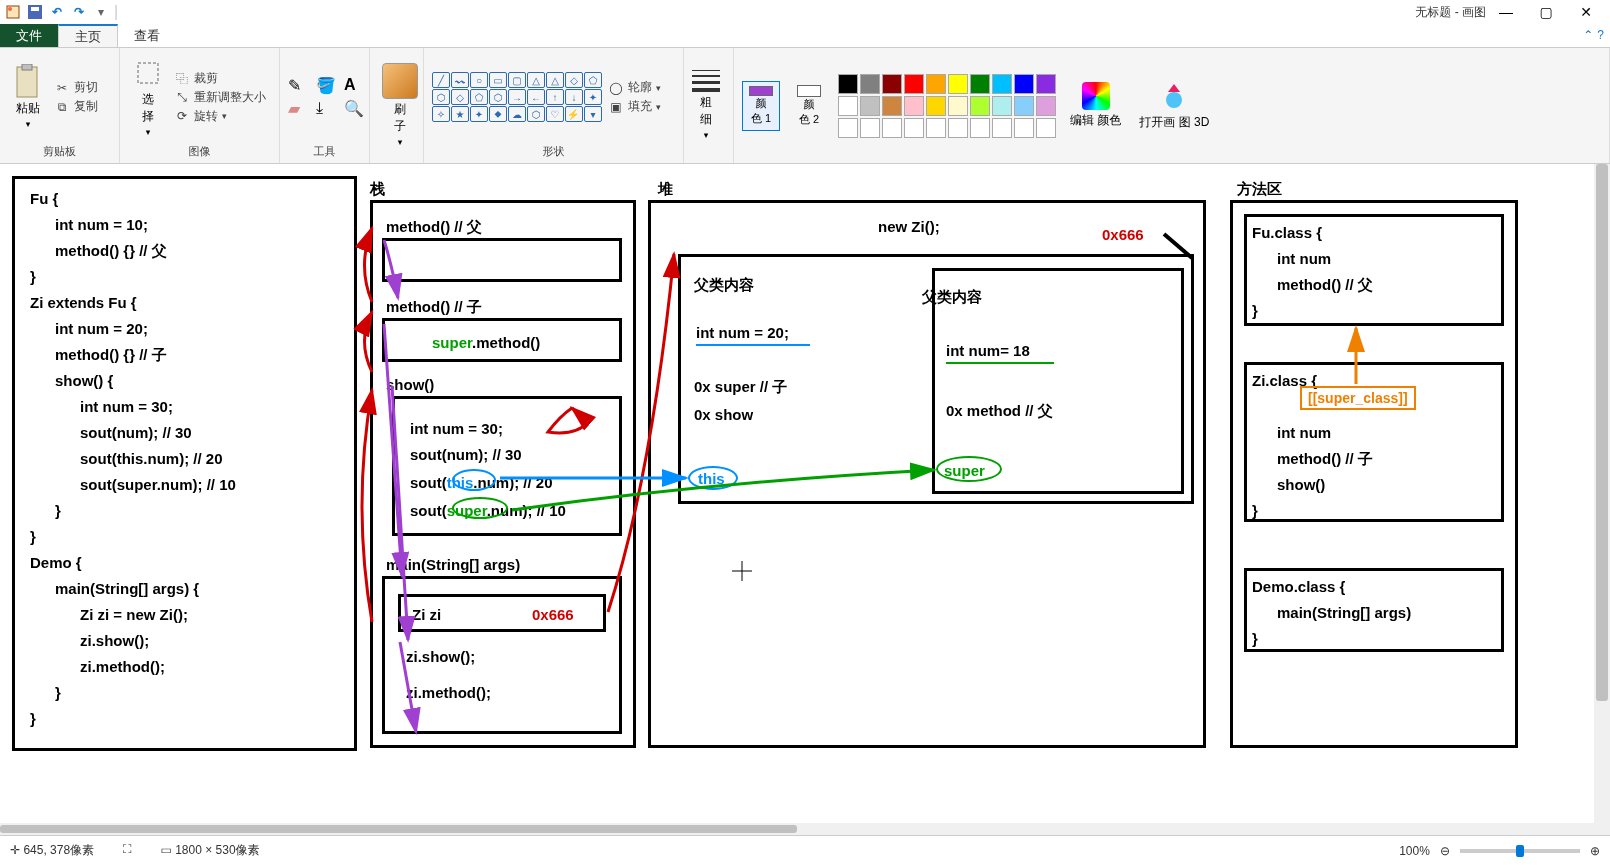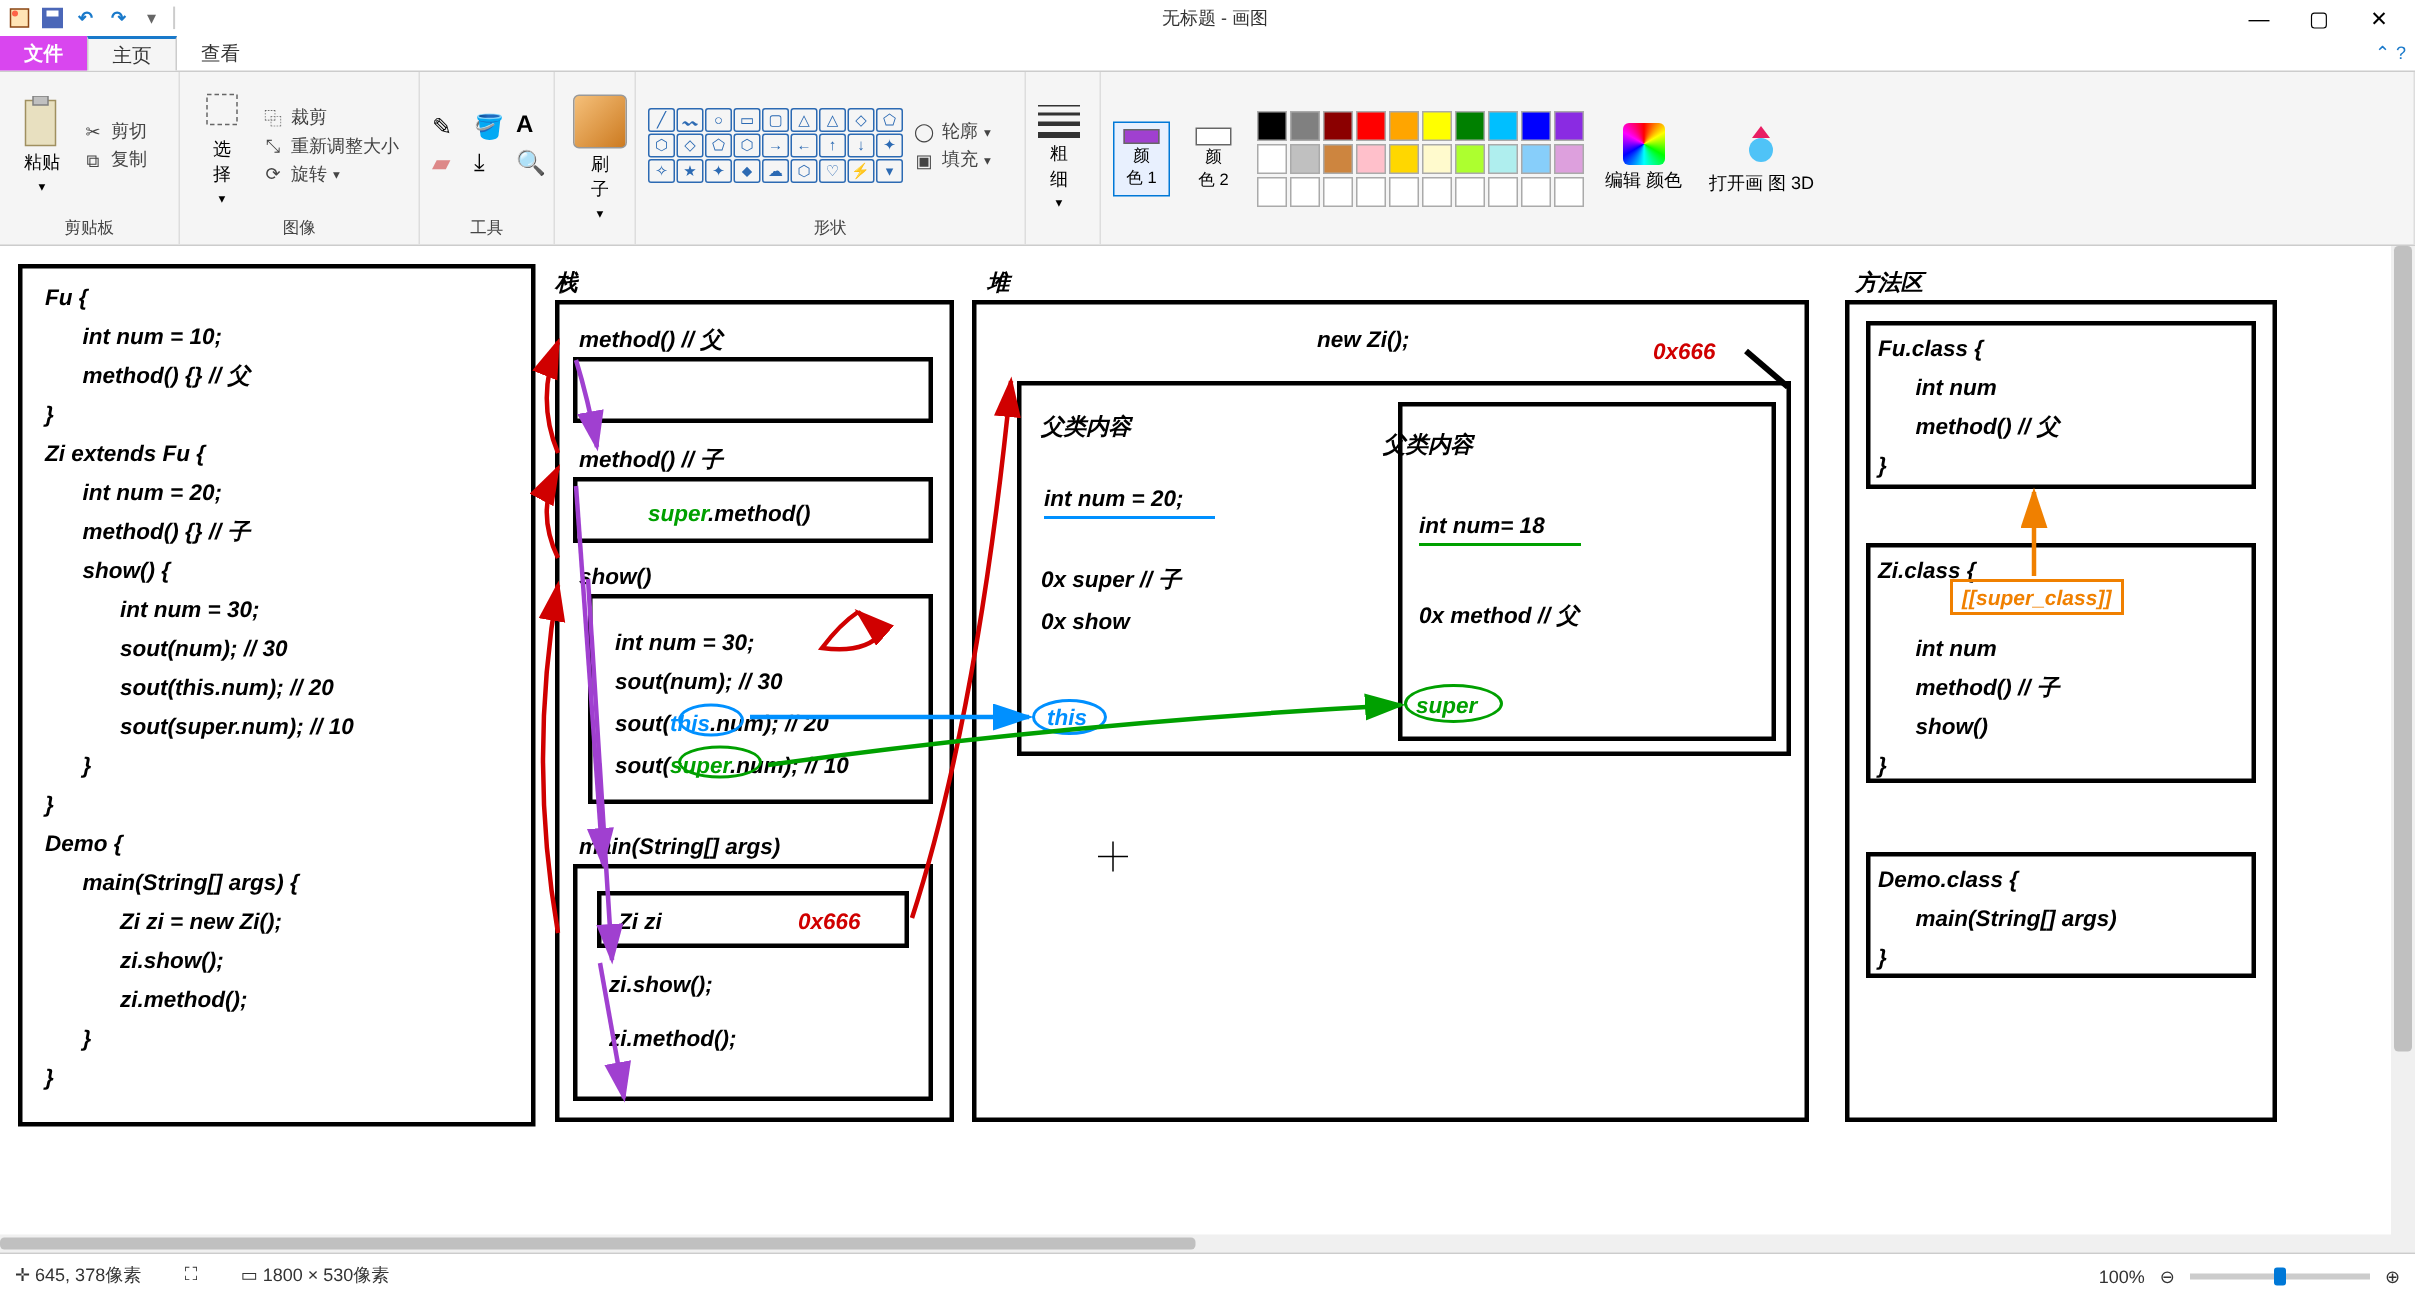--- a/index.html
+++ b/index.html
@@ -2,28 +2,28 @@
 <html><head>
 <meta charset="utf-8">
 <style>
 * { margin: 0; padding: 0; box-sizing: border-box; font-family: "Microsoft YaHei", Arial, sans-serif; }
 body { width: 1610px; height: 865px; background: #fff; overflow: hidden; position: relative; }
 
 
 .title-bar { height: 24px; display: flex; align-items: center; padding: 0 4px; background: #fff; }
 .title-bar .qat { display: flex; gap: 4px; }
 .title-bar .qat-item { width: 18px; height: 18px; display: flex; align-items: center; justify-content: center; font-size: 12px; }
-.title-text { flex: 1; text-align: center; font-size: 12px; color: #333; padding-left: 16px; }
+.title-text { flex: 1; text-align: right; font-size: 12px; color: #333; padding-left: 16px; }
 .win-controls { display: flex; }
 .win-controls span { width: 40px; height: 24px; display: flex; align-items: center; justify-content: center; font-size: 14px; cursor: pointer; }
 
 
 .tabs { height: 24px; background: #fff; display: flex; align-items: stretch; border-bottom: 1px solid #ccc; position: relative; }
 .tab { padding: 0 16px; font-size: 13px; color: #333; display: flex; align-items: center; }
-.tab.file { background: #d946ef; color: #fff; font-weight: bold; }
+.tab.file { background: #14532d; color: #fff; font-weight: normal; }
 .tab.active { border-top: 2px solid #1979CA; border-left: 1px solid #ccc; border-right: 1px solid #ccc; background: #f5f5f5; }
 .tabs .help { position: absolute; right: 6px; top: 4px; font-size: 12px; color: #1979CA; display: flex; gap: 4px; }
 
 
 .ribbon { height: 116px; background: #f5f5f5; border-bottom: 1px solid #ccc; display: flex; }
 .ribbon .group { border-right: 1px solid #ddd; display: flex; flex-direction: column; padding: 4px 8px; }
 .ribbon .group-content { flex: 1; display: flex; align-items: center; gap: 6px; }
 .ribbon .group-label { text-align: center; font-size: 11px; color: #444; padding-top: 2px; }
 
 .rib-btn { display: flex; flex-direction: column; align-items: center; font-size: 12px; gap: 2px; padding: 2px 4px; }
@@ -49,21 +49,21 @@
 .color-slot .sw { width:24px; height:24px; border:1px solid #666; }
 .color-slot .lbl { font-size:11px; text-align:center; }
 .color-slot.active { border:1px solid #0078D7; background:#e8f0fe; }
 
 .palette { display:grid; grid-template-columns: repeat(10, 20px); gap:2px; }
 .palette .p { width:20px; height:20px; border:1px solid #aaa; }
 
 .rainbow { width:28px; height:28px; background: conic-gradient(red,yellow,lime,cyan,blue,magenta,red); border-radius:4px; }
 
 
-.canvas-wrap { position: absolute; top: 164px; left: 0; right: 0; bottom: 30px; overflow: auto; background: #fff; font-style: italic; }
+.canvas-wrap { position: absolute; top: 164px; left: 0; right: 0; bottom: 30px; overflow: auto; background: #fff; }
 .canvas { width: 1508px; height: 590px; margin: 12px; background: #fff; position: relative; }
 
 .codeblock { position: absolute; font-size: 15px; font-weight: bold; line-height: 26px; white-space: pre; }
 
 
 .vscroll { position: absolute; right: 0; top: 164px; bottom: 30px; width: 16px; background:#f0f0f0; }
 .vscroll .thumb { position:absolute; left:2px; right:2px; top:0; height:80%; background:#c0c0c0; border-radius:3px; }
 .hscroll { position: absolute; left: 0; right: 16px; bottom: 30px; height: 12px; background:#f0f0f0; }
 .hscroll .thumb { position:absolute; top:2px; bottom:2px; left:0; width:50%; background:#c0c0c0; border-radius:3px; }
 

